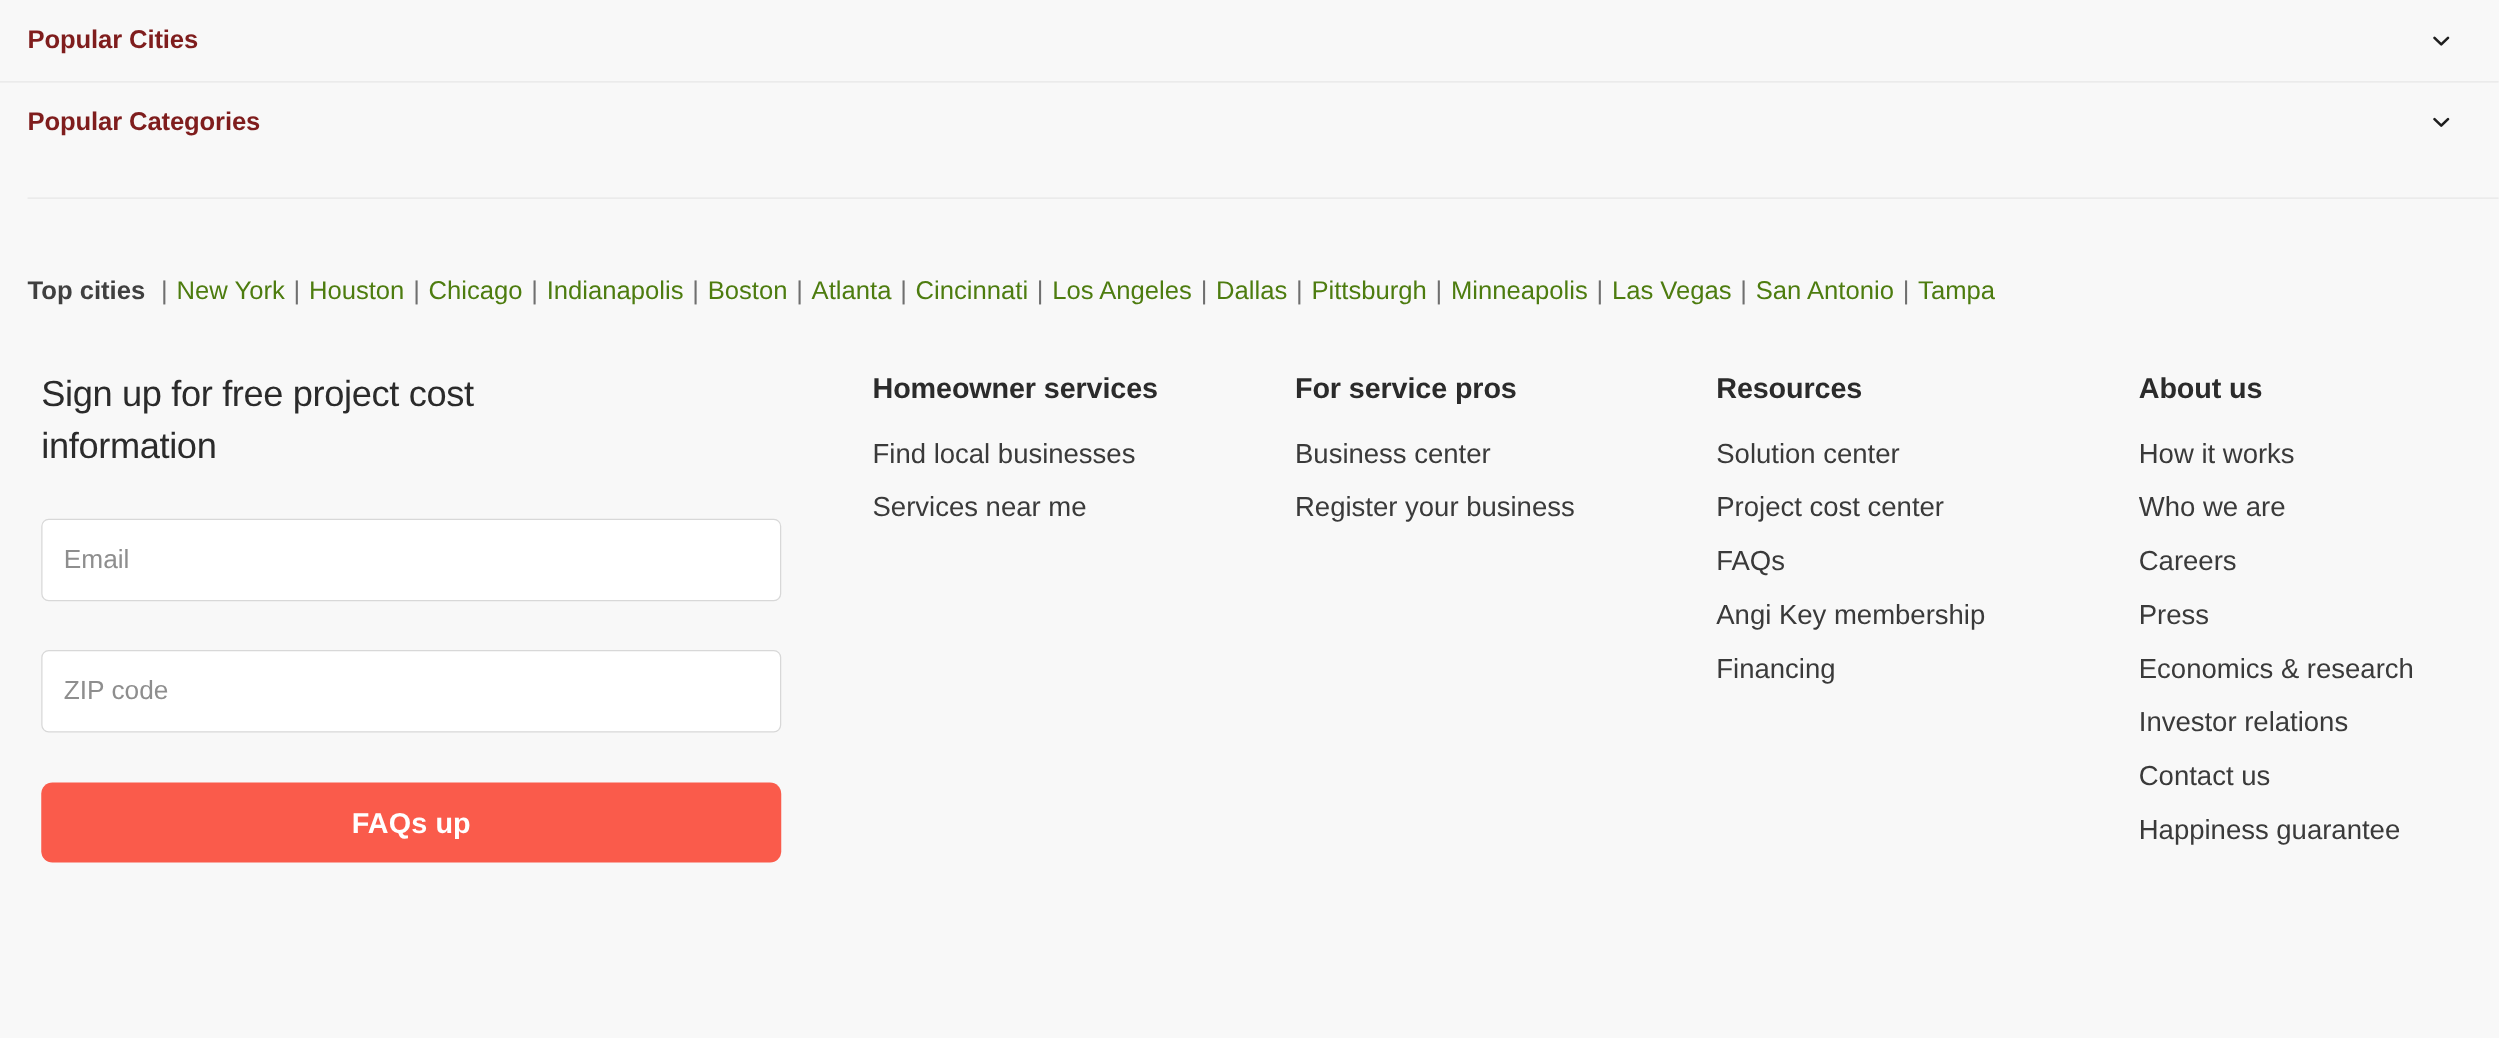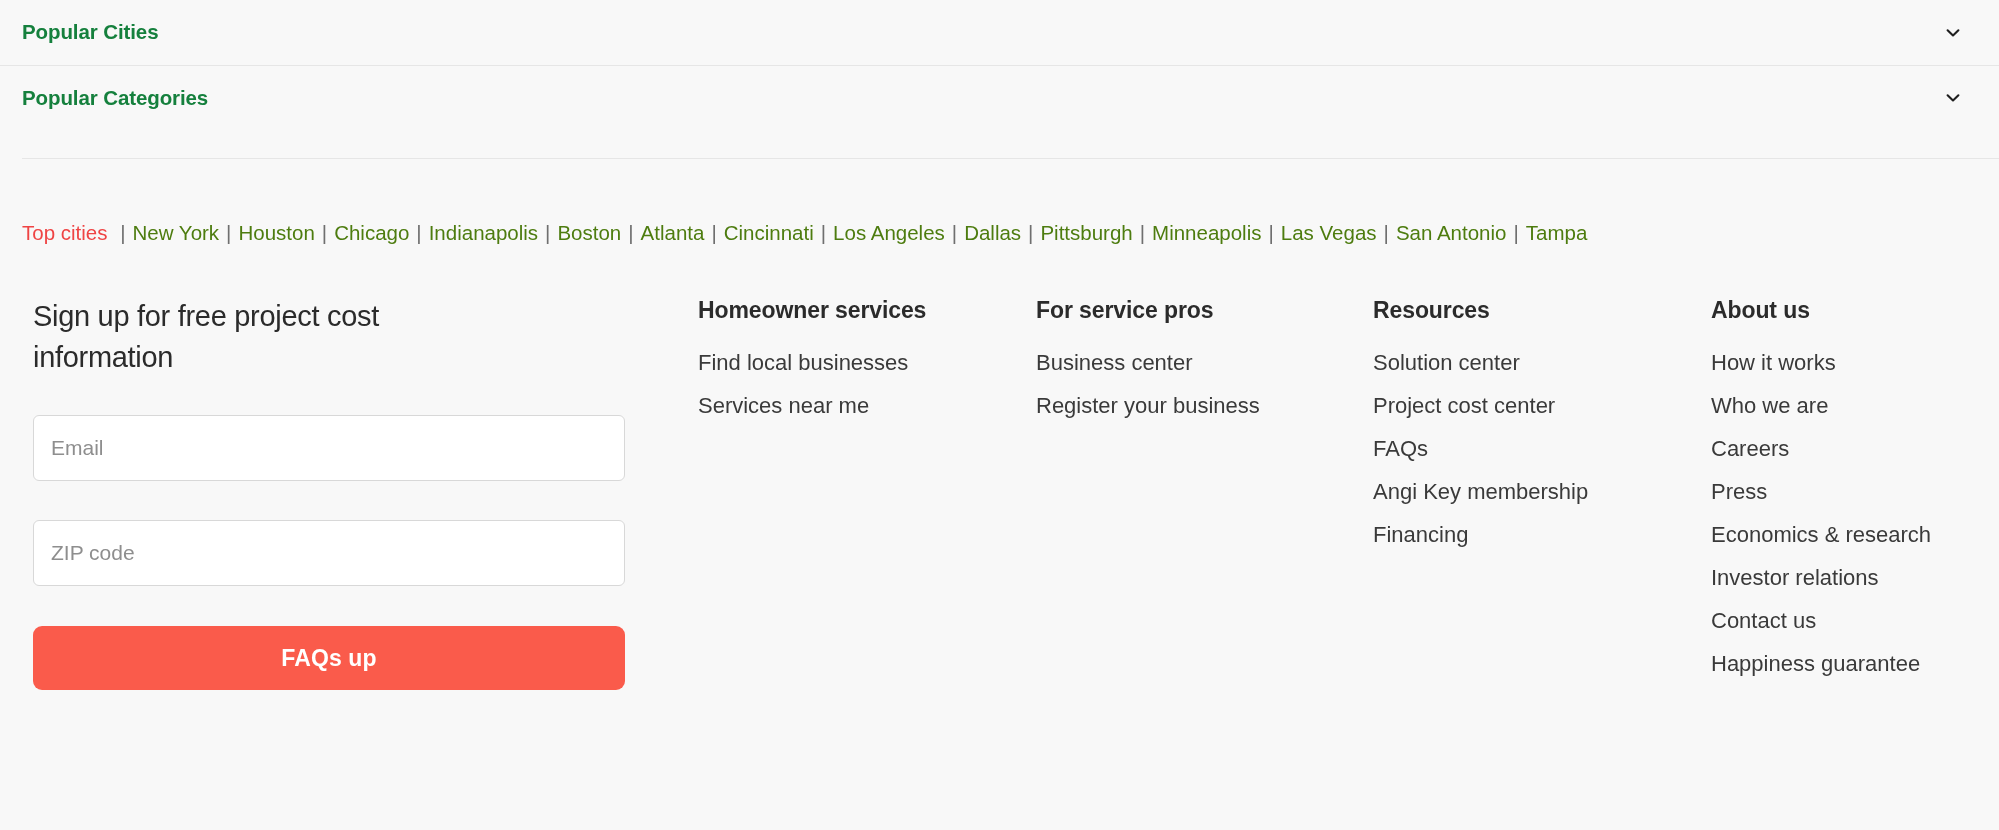--- a/index.html
+++ b/index.html
@@ -48,21 +48,21 @@
     left: 22px;
     right: 0;
     top: 158px;
     height: 1px;
     background: #e6e6e6;
   }
   .accordion-label {
     font-size: 20.5px;
     font-weight: 700;
     letter-spacing: -0.1px;
-    color: #15803d;
+    color: #7f1d1d;
     line-height: 1;
   }
   .chev {
     display: inline-block;
     width: 20px;
     height: 20px;
     position: relative;
   }
   .chev svg { display: block; }
 
@@ -70,22 +70,22 @@
   .topcities {
     position: absolute;
     left: 22px;
     top: 223px;
     white-space: nowrap;
     font-size: 20.5px;
     line-height: 1;
     color: #3a3a3a;
   }
   .topcities .tc-label {
-    font-weight: 400;
-    color: #ef4444;
+    font-weight: 700;
+    color: #404040;
   }
   .topcities .sep {
     color: #6f6f6f;
     padding: 0 7px;
   }
   .topcities a {
     color: #4d7c0f;
     text-decoration: none;
   }
 

